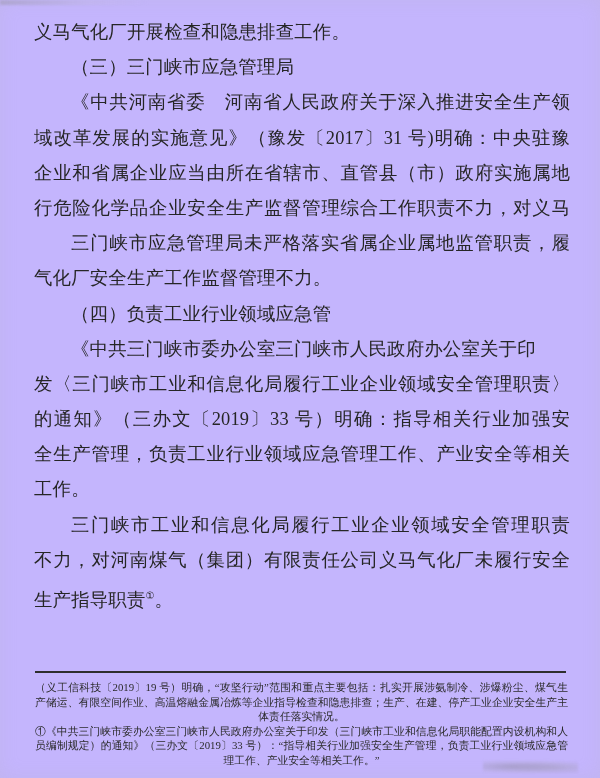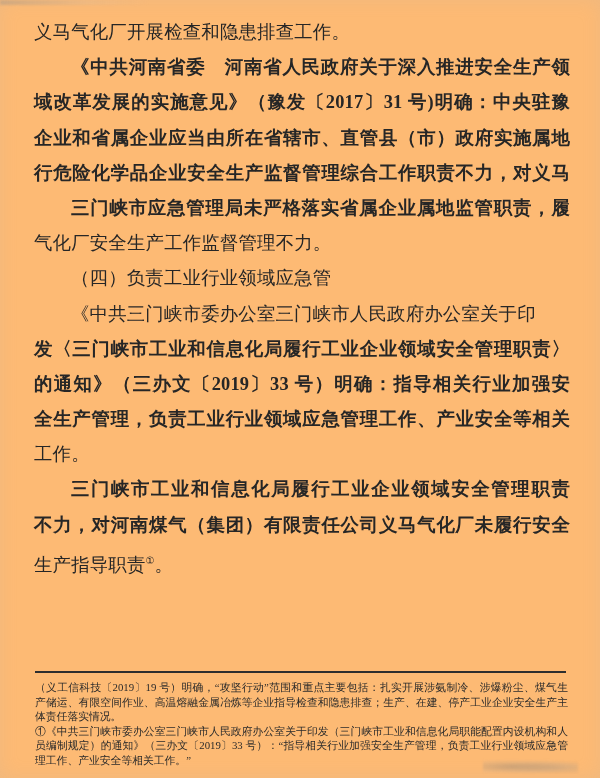--- a/index.html
+++ b/index.html
@@ -5,21 +5,21 @@
   html, body {
     margin: 0;
     padding: 0;
     background: #e8e8e8;
   }
   .page {
     position: relative;
     width: 600px;
     height: 778px;
     margin: 0;
-    background: #fdba74;
+    background: #c4b5fd;
     overflow: hidden;
     font-family: "Liberation Serif", serif;
     color: #262626;
     box-shadow: inset 0 0 18px rgba(180,180,180,0.18);
   }
   
   .streak-top {
     position: absolute;
     left: 0; top: 0;
     width: 150px; height: 5px;
@@ -36,21 +36,20 @@
     height: 35.2px;
     line-height: 35.2px;
     font-size: 18.4px;
     white-space: nowrap;
     letter-spacing: 0.2px;
   }
   .bline.full {
     white-space: normal;
     text-align: justify;
     text-align-last: justify;
-    font-weight: bold;
   }
   .bline.indent {
     padding-left: 37px;
   }
   .bline .sup {
     font-size: 10px;
     vertical-align: 7px;
     letter-spacing: 0;
   }
   .footnote-divider {
@@ -67,20 +66,21 @@
     top: 680px;
     width: 533px;
   }
   .fline {
     font-size: 10.8px;
     line-height: 14.6px;
     height: 14.6px;
     white-space: nowrap;
     color: #2a2a2a;
     letter-spacing: 0;
+    text-align: center;
   }
   .fline.full {
     white-space: normal;
     text-align: justify;
     text-align-last: justify;
   }
   
   .smudge-bottom {
     position: absolute;
     right: 22px;
@@ -94,20 +94,21 @@
 </style>
 </head>
 <body>
 
 <div class="page">
 
   <div class="streak-top"></div>
 
   <div class="body-text">
     <div class="bline">义马气化厂开展检查和隐患排查工作。</div>
+    <div class="bline indent">（三）三门峡市应急管理局</div>
     <div class="bline indent full">《中共河南省委　河南省人民政府关于深入推进安全生产领</div>
     <div class="bline full">域改革发展的实施意见》（豫发〔2017〕31 号)明确：中央驻豫</div>
     <div class="bline full">企业和省属企业应当由所在省辖市、直管县（市）政府实施属地</div>
     <div class="bline full">行危险化学品企业安全生产监督管理综合工作职责不力，对义马</div>
     <div class="bline indent full">三门峡市应急管理局未严格落实省属企业属地监管职责，履</div>
     <div class="bline">气化厂安全生产工作监督管理不力。</div>
     <div class="bline indent">（四）负责工业行业领域应急管</div>
     <div class="bline indent">《中共三门峡市委办公室三门峡市人民政府办公室关于印</div>
     <div class="bline full">发〈三门峡市工业和信息化局履行工业企业领域安全管理职责〉</div>
     <div class="bline full">的通知》（三办文〔2019〕33 号）明确：指导相关行业加强安</div>

